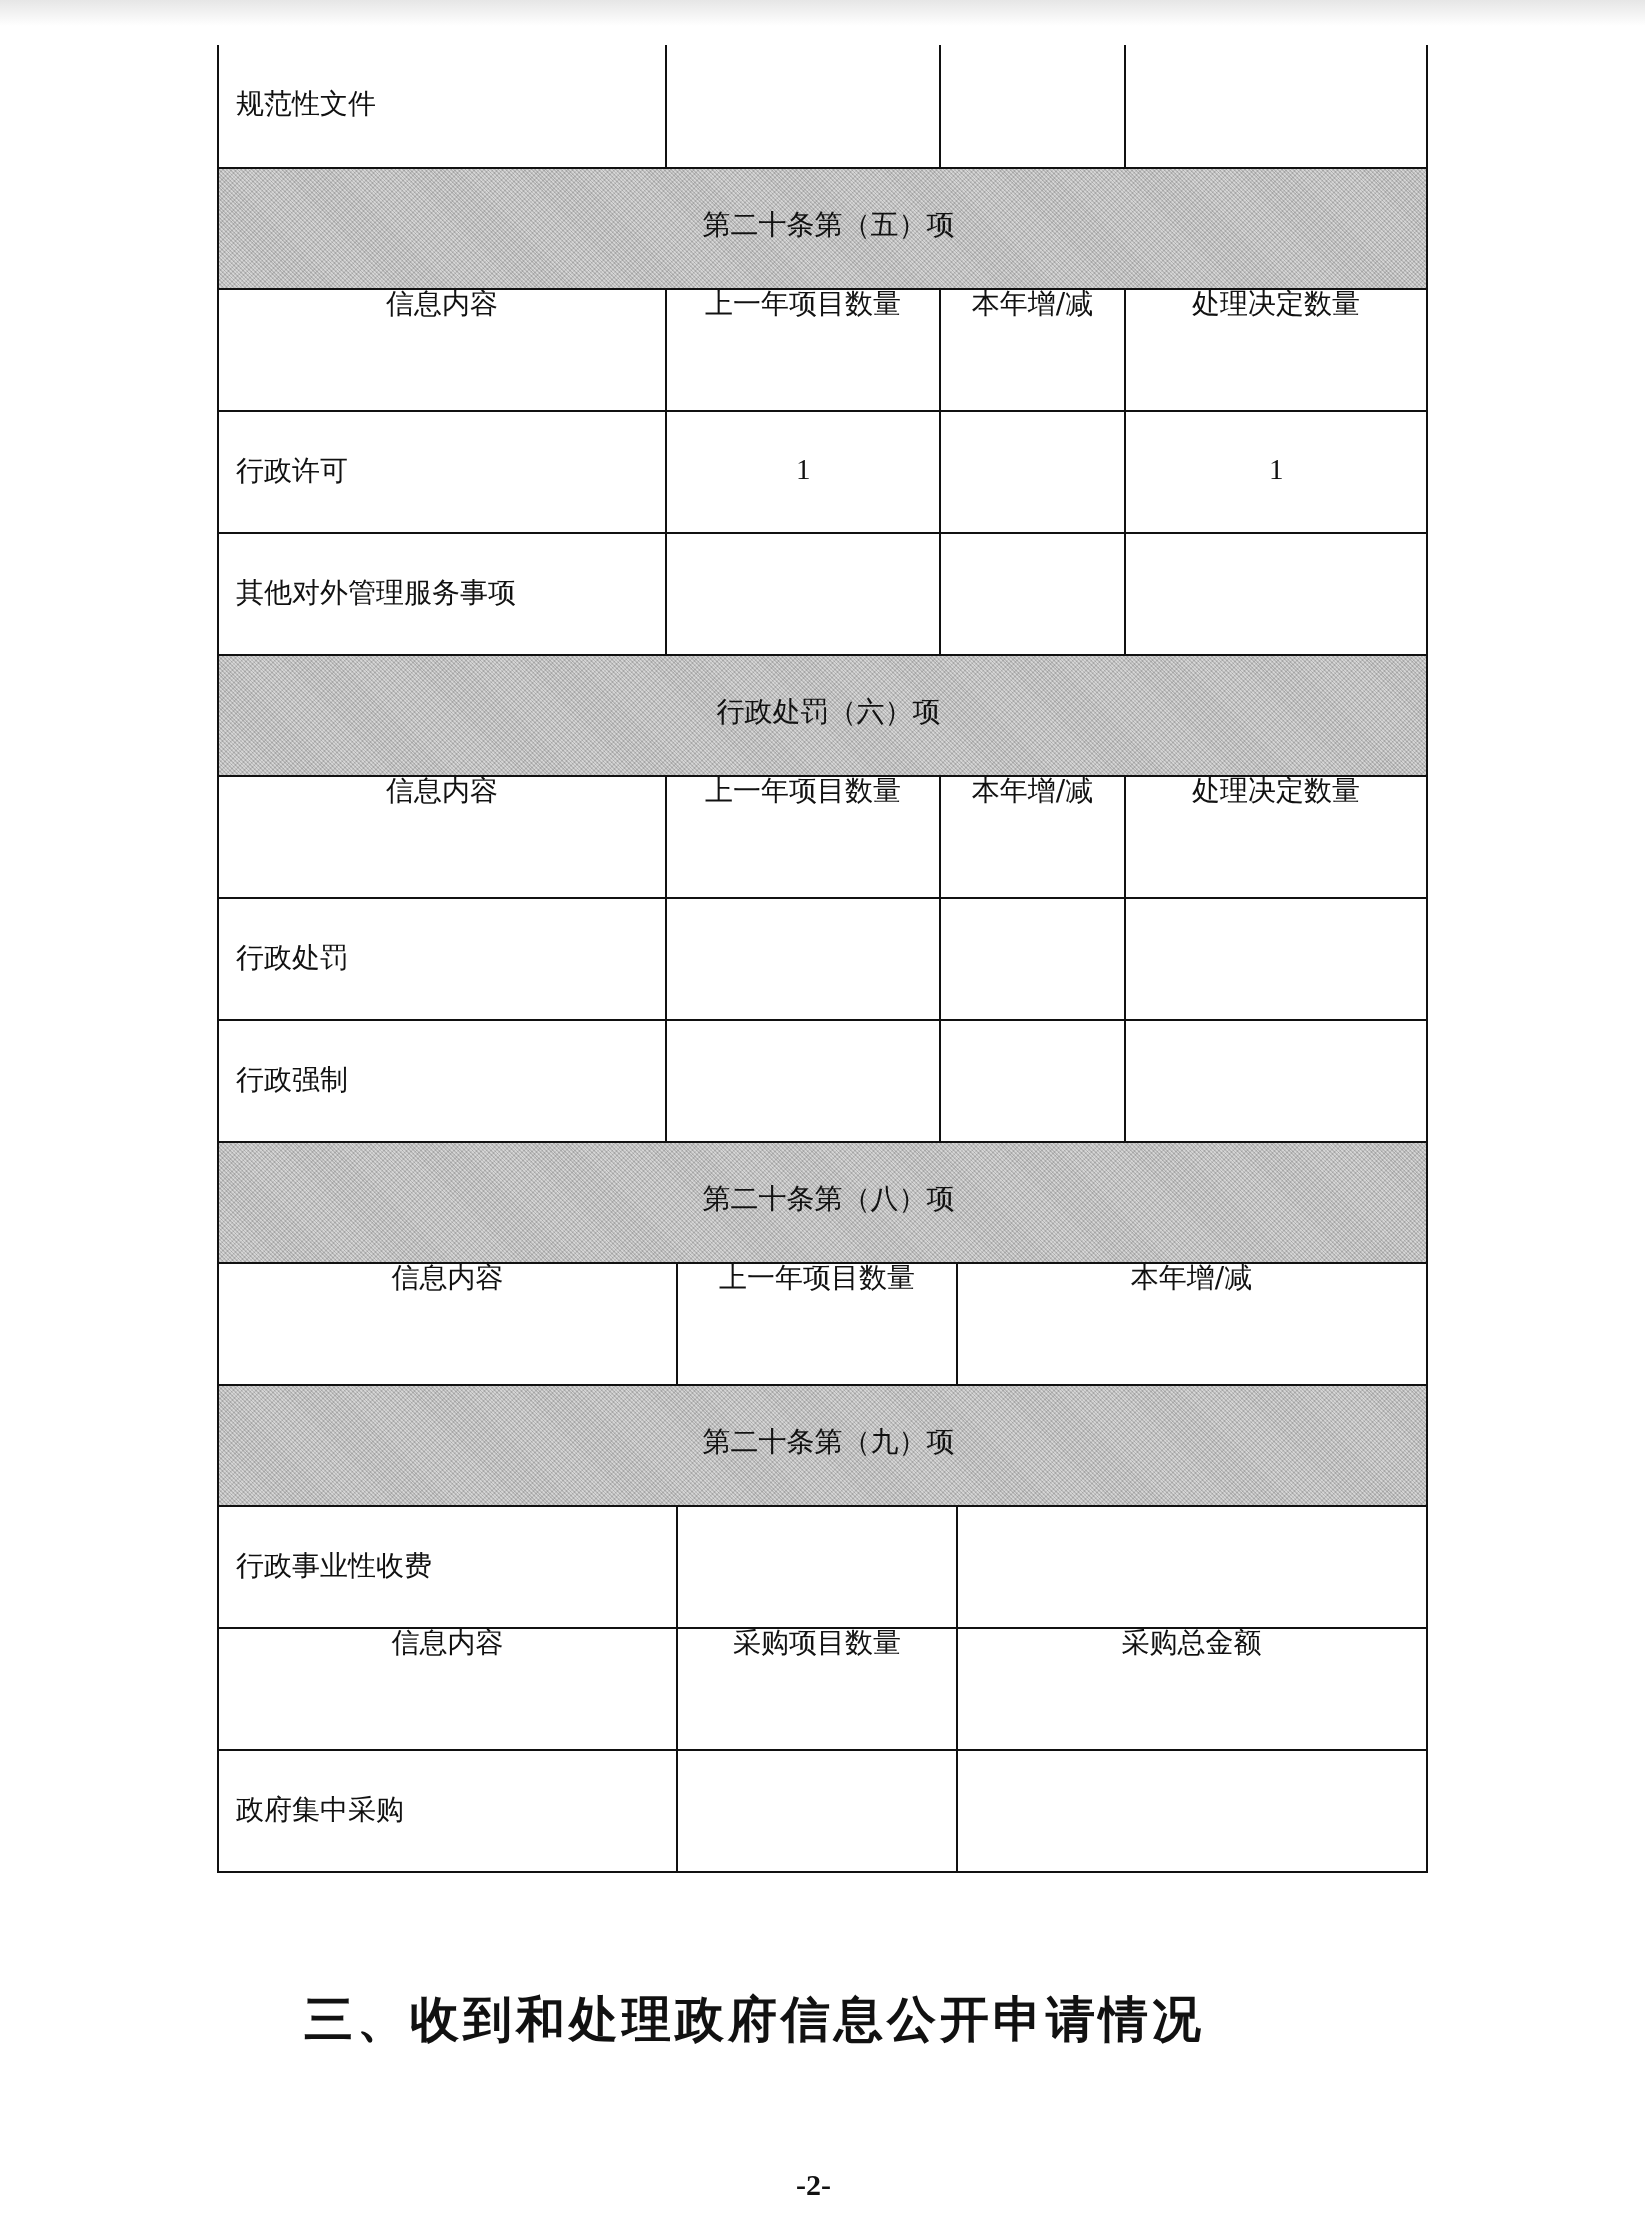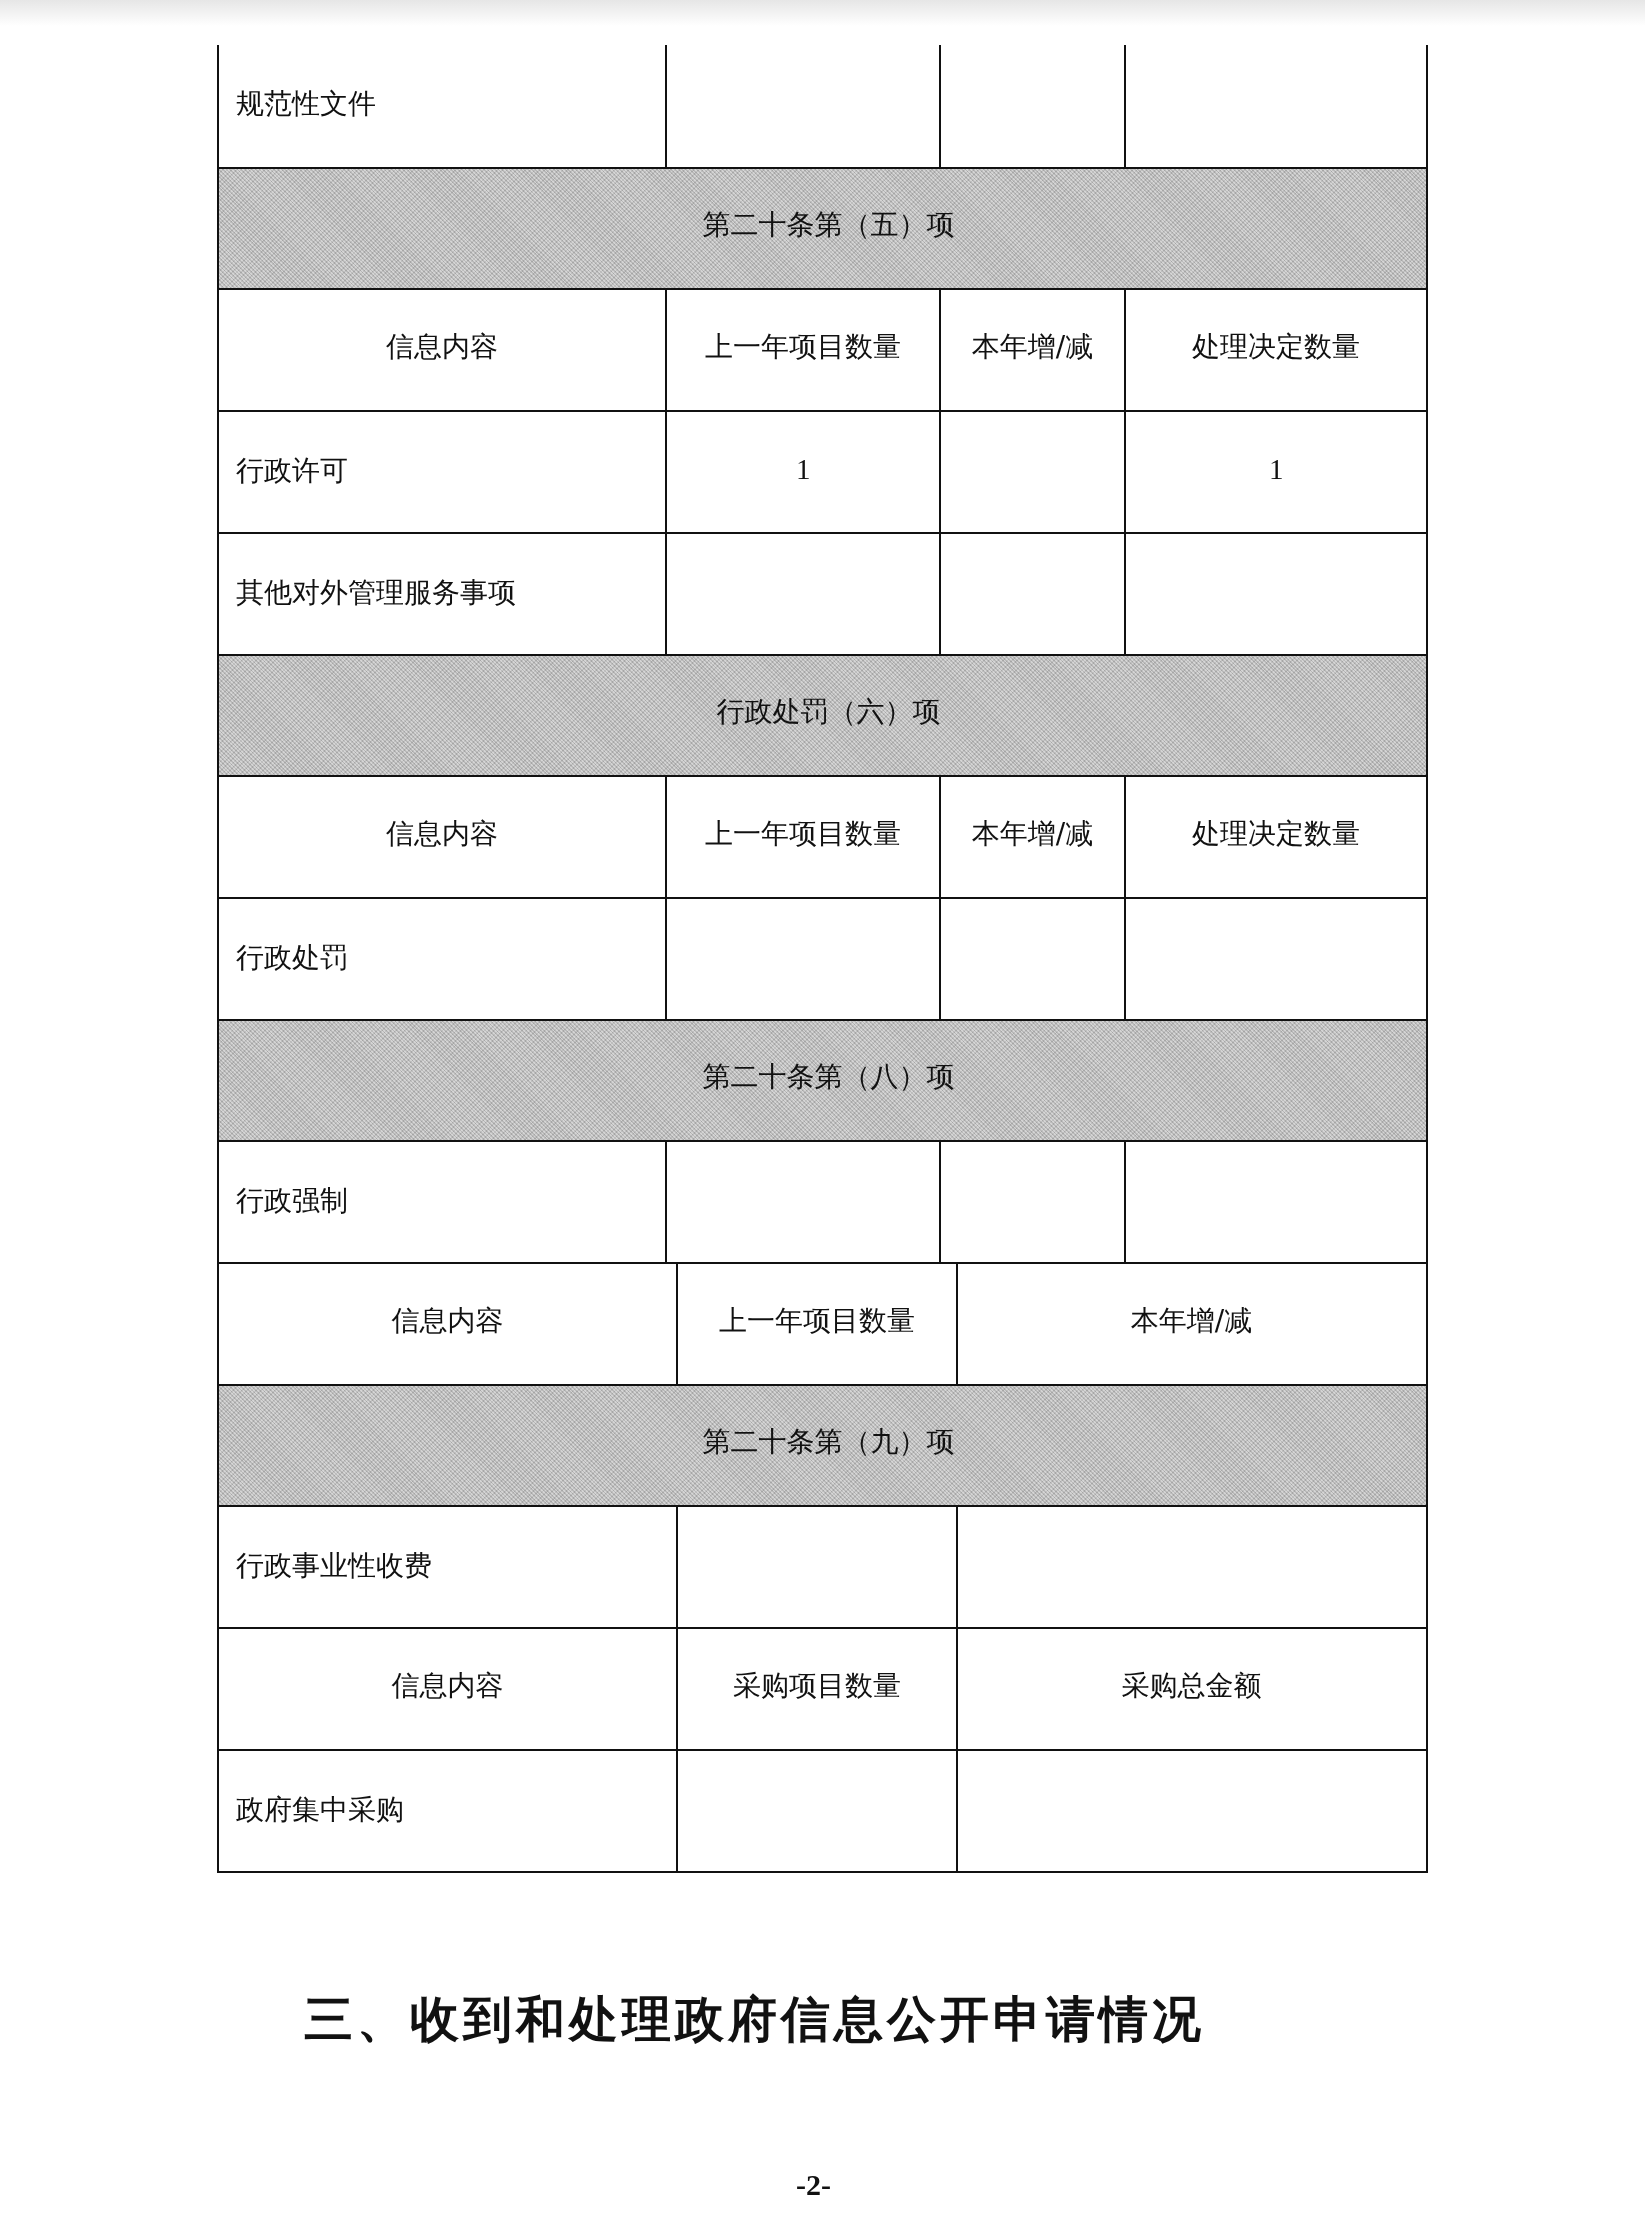--- a/index.html
+++ b/index.html
@@ -19,21 +19,21 @@
     box-sizing: border-box;
   }
   .row { display: flex; box-sizing: border-box; border-top: 2.6px solid #111; }
   .row.first { border-top: none; }
   .cell {
     box-sizing: border-box; border-left: 2px solid #111;
     font-size: 28px; line-height: 1; display: flex; align-items: flex-start;
   }
   .cell:first-child { border-left: none; }
   .cell.label { padding-left: 17px; padding-top: 45px; justify-content: flex-start; }
-  .cell.hdr { justify-content: center; padding-top: 43px; }
+  .cell.hdr { justify-content: center; }
   .cell.val { justify-content: center; padding-top: 43px; font-family: "Liberation Serif", serif; font-size: 29px; }
   .section {
     height: 121px; display: flex; align-items: center; justify-content: center;
     font-size: 28px; padding-bottom: 6.6px; box-sizing: border-box;
     background-color: #c9c9c9;
     background-image:
       repeating-linear-gradient(45deg, rgba(0,0,0,0.10) 0 1.3px, rgba(255,255,255,0.12) 1.3px 2.6px),
       repeating-linear-gradient(-45deg, rgba(0,0,0,0.08) 0 1.3px, rgba(255,255,255,0.10) 1.3px 3.3px);
     padding-left: 12px;
   }
@@ -90,28 +90,28 @@
     <div class="cell hdr w4b">上一年项目数量</div>
     <div class="cell hdr w4c">本年增/减</div>
     <div class="cell hdr w4d">处理决定数量</div>
   </div>
   <div class="row h185">
     <div class="cell label w4a">行政处罚</div>
     <div class="cell val w4b"></div>
     <div class="cell val w4c"></div>
     <div class="cell val w4d"></div>
   </div>
-  <div class="row section">第二十条第（八）项</div>
-
   <div class="row h185">
     <div class="cell label w4a">行政强制</div>
     <div class="cell val w4b"></div>
     <div class="cell val w4c"></div>
     <div class="cell val w4d"></div>
   </div>
+
+  <div class="row section">第二十条第（八）项</div>
   <div class="row h185">
     <div class="cell hdr w3a">信息内容</div>
     <div class="cell hdr w3b">上一年项目数量</div>
     <div class="cell hdr w3c">本年增/减</div>
   </div>
   <div class="row section">第二十条第（九）项</div>
 
   <div class="row h185">
     <div class="cell label w3a">行政事业性收费</div>
     <div class="cell val w3b"></div>

